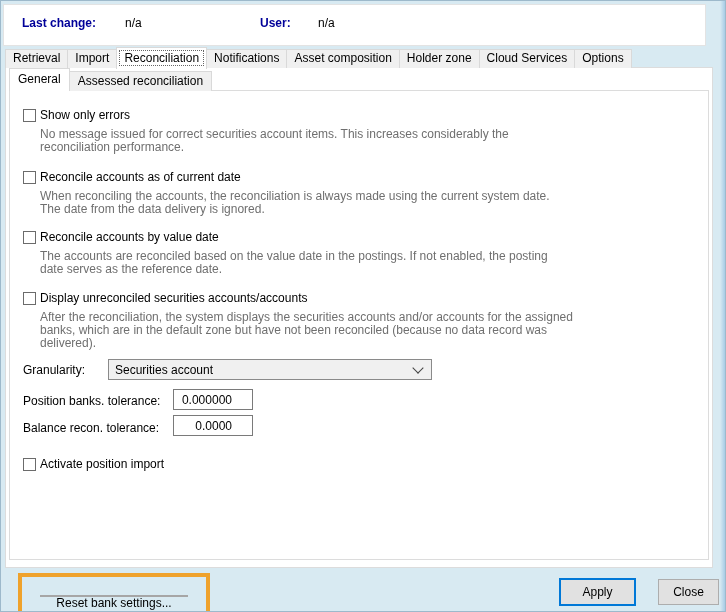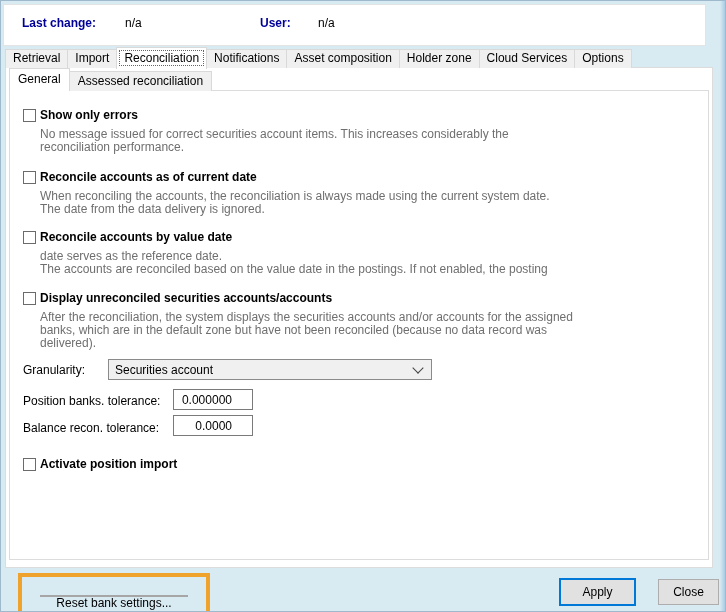--- a/index.html
+++ b/index.html
@@ -53,21 +53,21 @@
   }
   .subtab.active {
     height:23px; line-height:21px; background:#ffffff; z-index:6; position:relative;
   }
   .subtabpage {
     position:absolute; left:8px; top:89px; width:700px; height:470px;
     background:#ffffff; border:1px solid #dcdcdc; z-index:2;
   }
 
   
-  .cb-row { position:absolute; display:flex; align-items:center;font-weight:bold; }
+  .cb-row { position:absolute; display:flex; align-items:center; }
   .cb-box {
     width:13px; height:13px; background:#ffffff; border:1px solid #6b6b6b;
     display:inline-block; flex:0 0 13px;
   }
   .cb-label { margin-left:4px; color:#000; white-space:nowrap; }
   .desc { position:absolute; color:#6f6f6f; line-height:13px; }
   .desc div { white-space:nowrap; }
 
   .fld-label { position:absolute; color:#000; white-space:nowrap; }
 
@@ -153,22 +153,22 @@
   <div class="desc" style="left:39px; top:189px; z-index:7;">
     <div>When reconciling the accounts, the reconciliation is always made using the current system date.</div>
     <div>The date from the data delivery is ignored.</div>
   </div>
 
   <div class="cb-row" style="left:22px; top:229px; z-index:7;">
     <span class="cb-box"></span>
     <span class="cb-label">Reconcile accounts by value date</span>
   </div>
   <div class="desc" style="left:39px; top:249px; z-index:7;">
+    <div>The accounts are reconciled based on the value date in the postings. If not enabled, the posting</div>
     <div>date serves as the reference date.</div>
-    <div>The accounts are reconciled based on the value date in the postings. If not enabled, the posting</div>
   </div>
 
   <div class="cb-row" style="left:22px; top:290px; z-index:7;">
     <span class="cb-box"></span>
     <span class="cb-label">Display unreconciled securities accounts/accounts</span>
   </div>
   <div class="desc" style="left:39px; top:310px; z-index:7;">
     <div>After the reconciliation, the system displays the securities accounts and/or accounts for the assigned</div>
     <div>banks, which are in the default zone but have not been reconciled (because no data record was</div>
     <div>delivered).</div>

